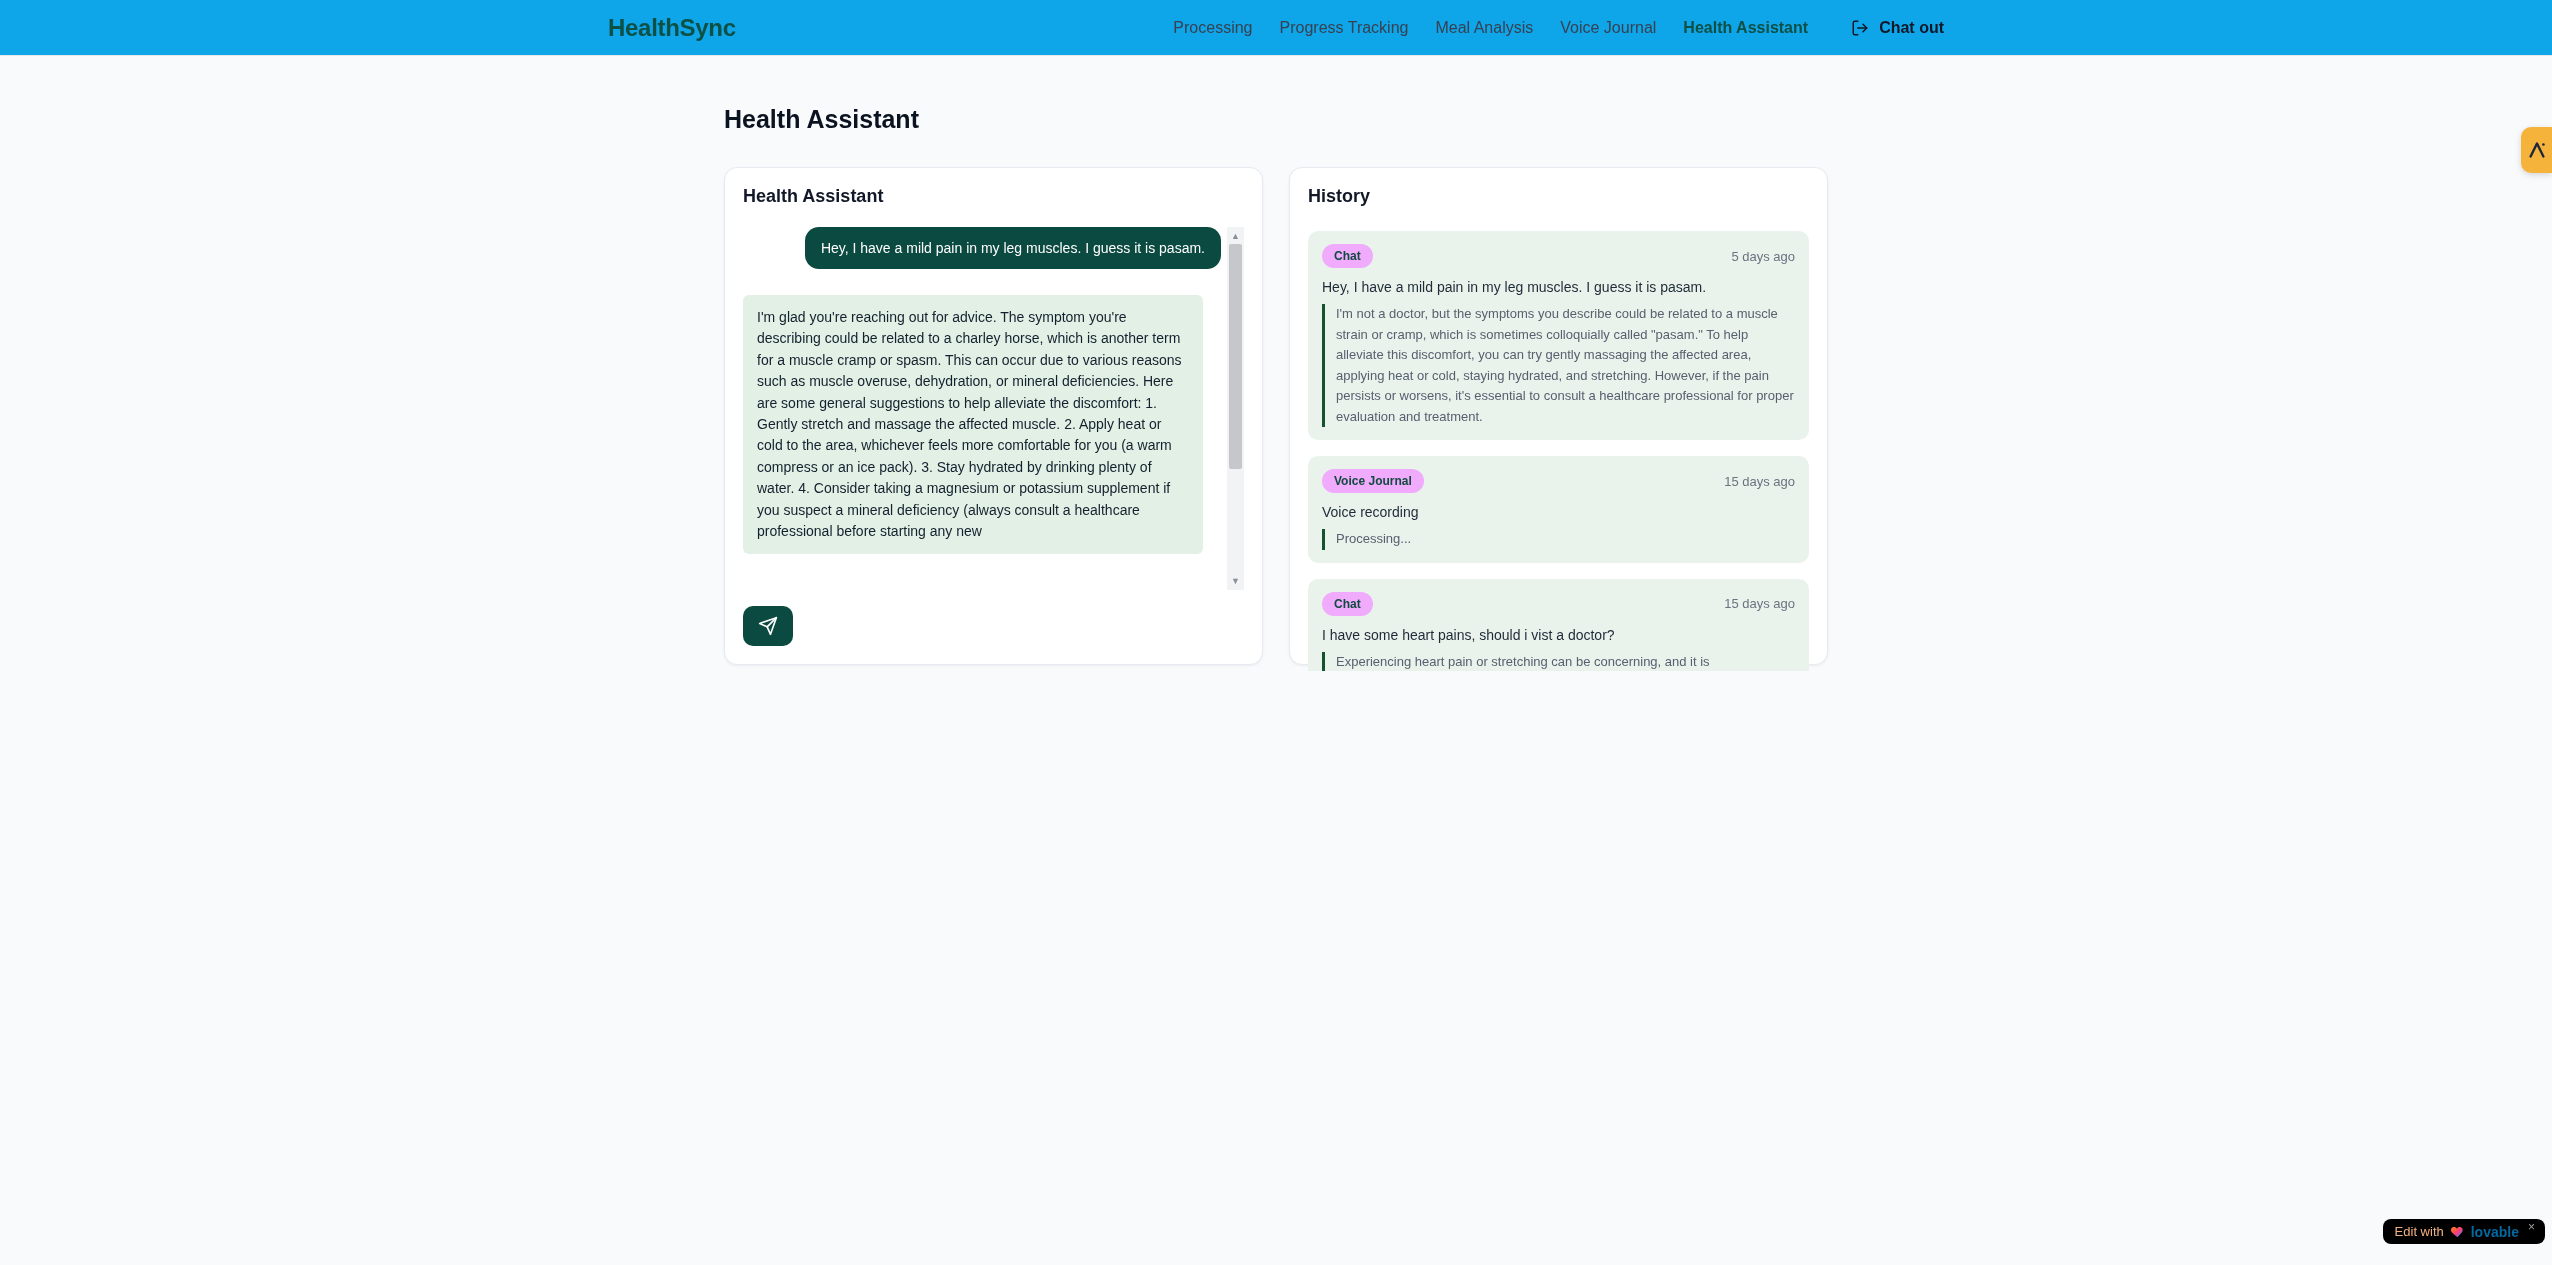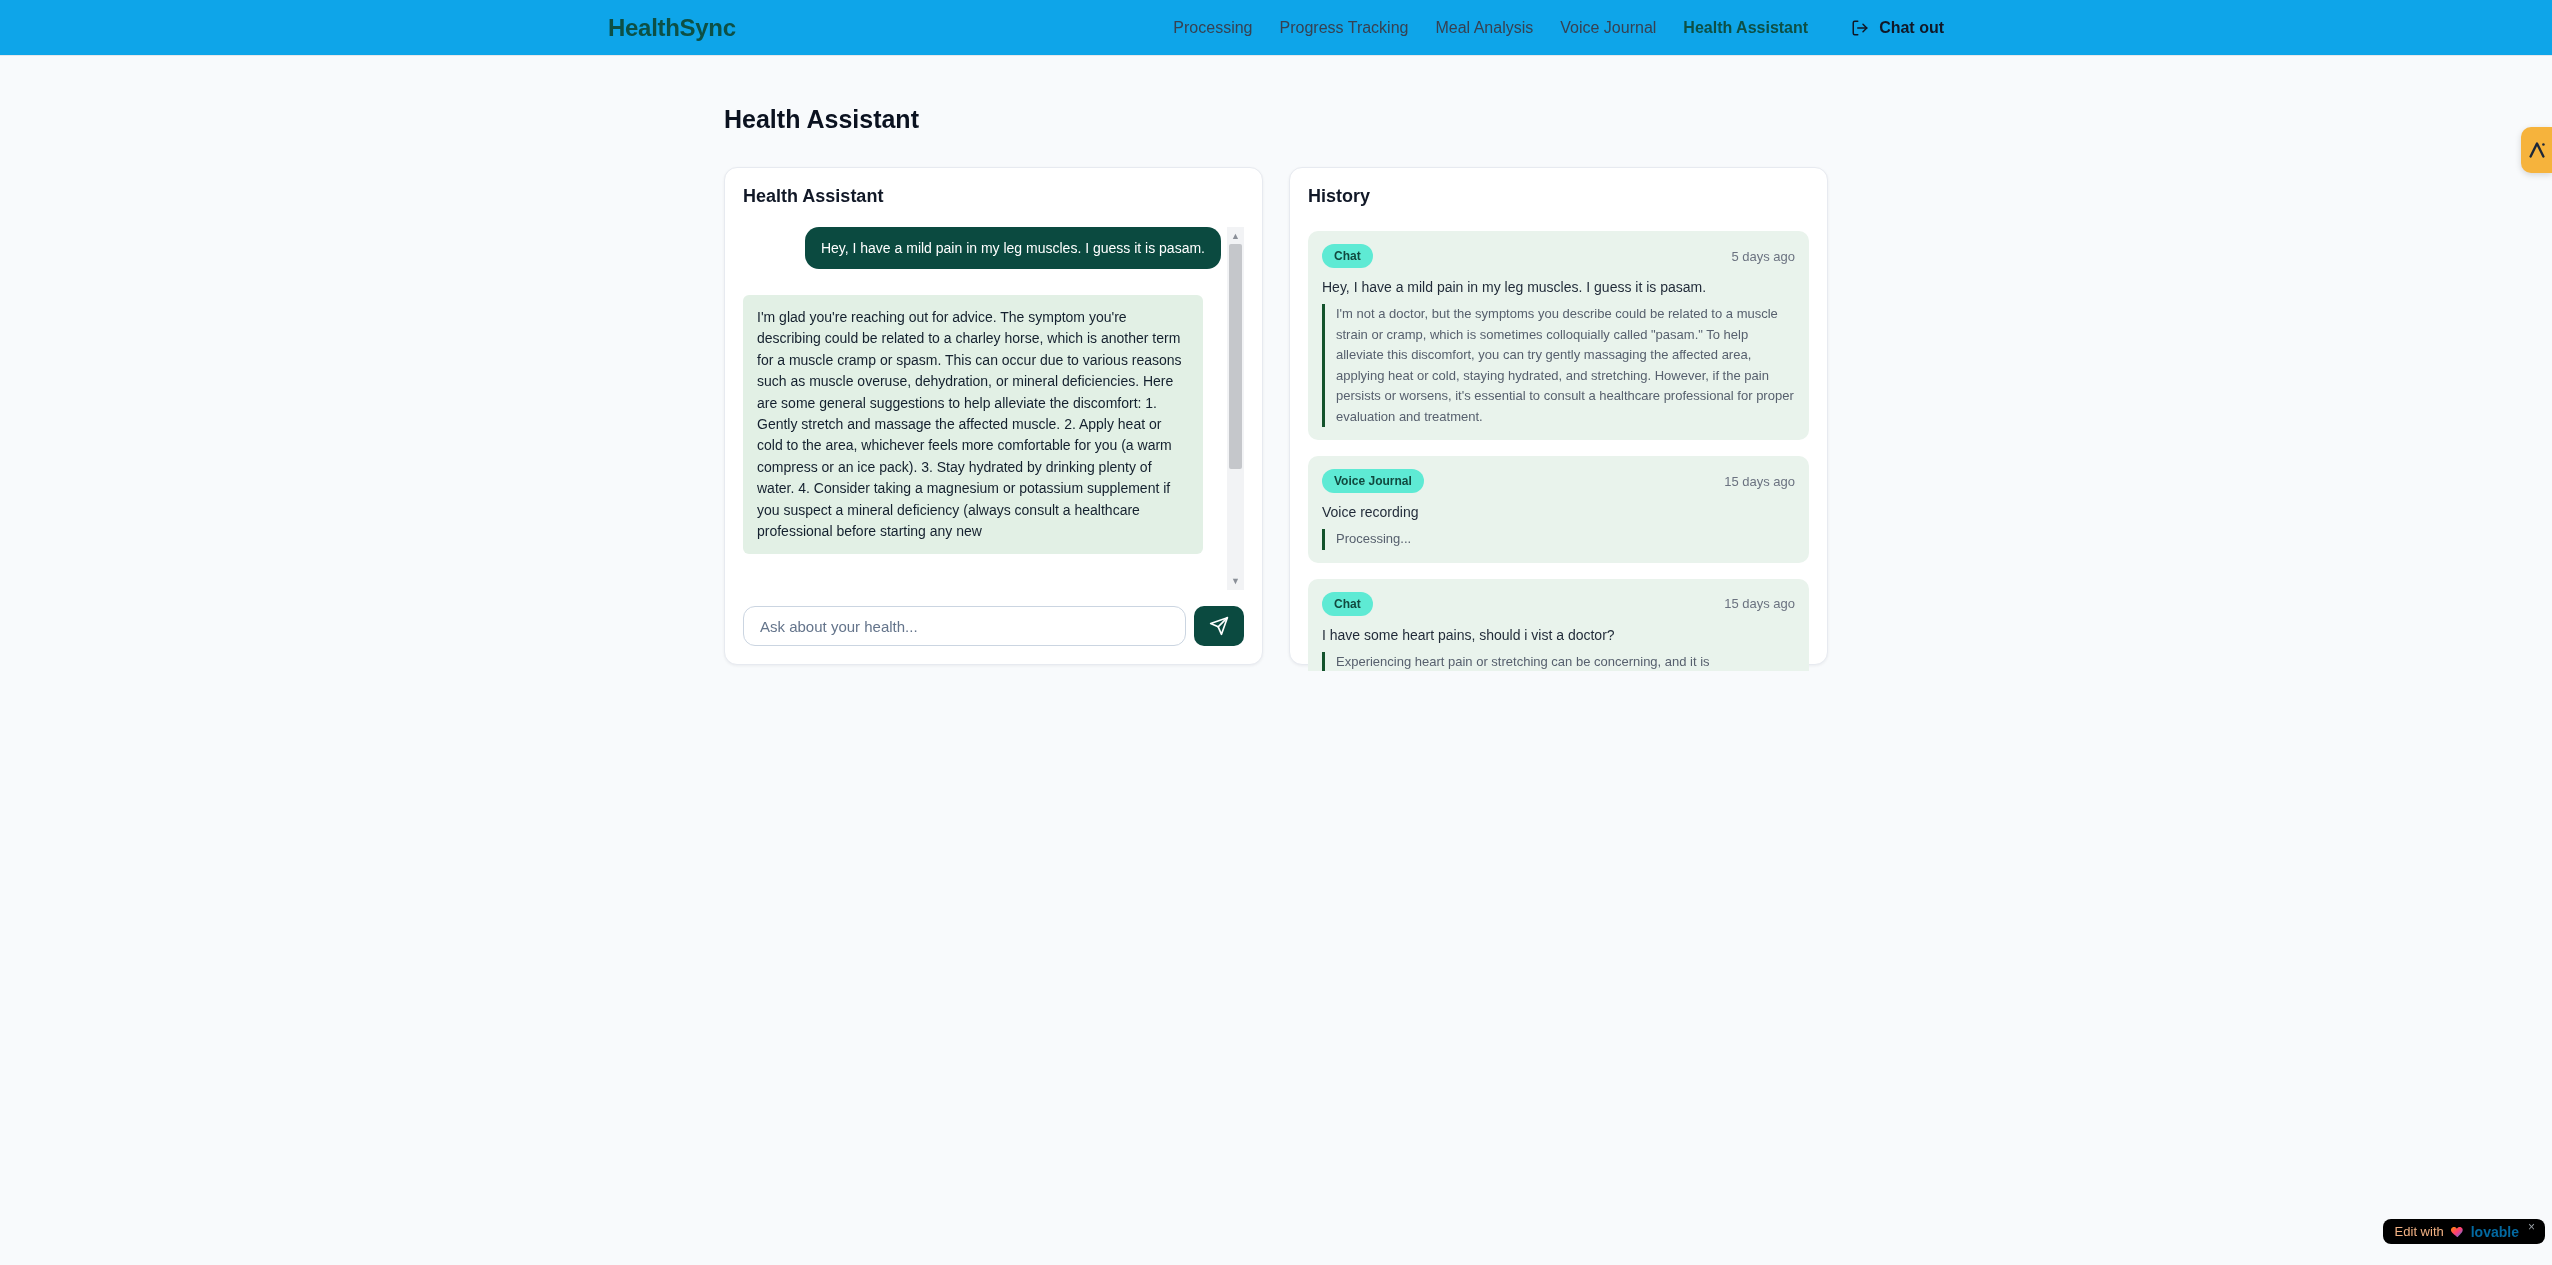--- a/index.html
+++ b/index.html
@@ -46,21 +46,21 @@
   .input-row { margin-top: 16px; display: flex; gap: 8px; align-items: center; }
   .chat-input { flex: 1; height: 40px; border: 1px solid #cbd5e1; border-radius: 12px; padding: 0 16px; font-size: 15px; color: #111827; background: #fff; outline: none; font-family: inherit; }
   .chat-input::placeholder { color: #64748b; }
   .send-btn { width: 50px; height: 40px; border: none; border-radius: 10px; background: #0b4a40; display: flex; align-items: center; justify-content: center; cursor: pointer; flex: none; }
 
   
   .history-card { overflow: visible; }
   .history-list { margin-top: 24px; display: flex; flex-direction: column; gap: 16px; }
   .entry { background: #e9f3ec; border-radius: 10px; padding: 13px 14px; }
   .entry-head { display: flex; justify-content: space-between; align-items: center; }
-  .badge { background: #5eead4; color: #11493f; font-size: 12px; font-weight: 700; padding: 5px 12px; border-radius: 999px; }
+  .badge { background: #f0abfc; color: #11493f; font-size: 12px; font-weight: 700; padding: 5px 12px; border-radius: 999px; }
   .time { font-size: 13px; color: #6b7280; }
   .entry-msg { margin-top: 9px; font-size: 14px; color: #1f2937; line-height: 20px; }
   .entry-quote { margin-top: 7px; border-left: 3px solid #14532d; padding-left: 11px; font-size: 13px; line-height: 20.5px; color: #57606e; }
   .entry-clip { height: 92px; overflow: hidden; }
 
   
   .corner-badge { position: absolute; top: 127px; right: 0; width: 31px; height: 46px; background: #f6b33c; border-radius: 10px 0 0 10px; display: flex; align-items: center; justify-content: flex-start; padding-left: 5px; cursor: pointer; box-shadow: 0 2px 6px rgba(0,0,0,.15); }
   .lovable-pill { position: absolute; right: 7px; bottom: 21px; height: 25px; background: #000; border-radius: 8px; display: flex; align-items: center; gap: 6px; padding: 0 10px 0 12px; cursor: pointer; }
   .lovable-editwith { font-size: 13px; color: #f2b183; }
   .lovable-word { font-size: 14px; font-weight: 700; color: #0369a1; }
@@ -108,21 +108,20 @@
           <div class="bubble-ai">I'm glad you're reaching out for advice. The symptom you're describing could be related to a charley horse, which is another term for a muscle cramp or spasm. This can occur due to various reasons such as muscle overuse, dehydration, or mineral deficiencies. Here are some general suggestions to help alleviate the discomfort: 1. Gently stretch and massage the affected muscle. 2. Apply heat or cold to the area, whichever feels more comfortable for you (a warm compress or an ice pack). 3. Stay hydrated by drinking plenty of water. 4. Consider taking a magnesium or potassium supplement if you suspect a mineral deficiency (always consult a healthcare professional before starting any new</div>
         </div>
         <div class="scrollbar">
           <div class="scroll-arrow up">▲</div>
           <div class="scroll-thumb"></div>
           <div class="scroll-arrow down">▼</div>
         </div>
       </div>
 
       <div class="input-row">
-        <input class="chat-input" type="text" placeholder="Ask about your health..." style="">
         <button class="send-btn">
           <span style="display:flex;">
             <svg width="20" height="20" viewBox="0 0 24 24" fill="none" stroke="#ffffff" stroke-width="2" stroke-linecap="round" stroke-linejoin="round">
               <path d="M22 2 11 13"></path>
               <path d="M22 2 15 22 11 13 2 9 22 2z"></path>
             </svg>
           </span>
         </button>
       </div>
     </section>

